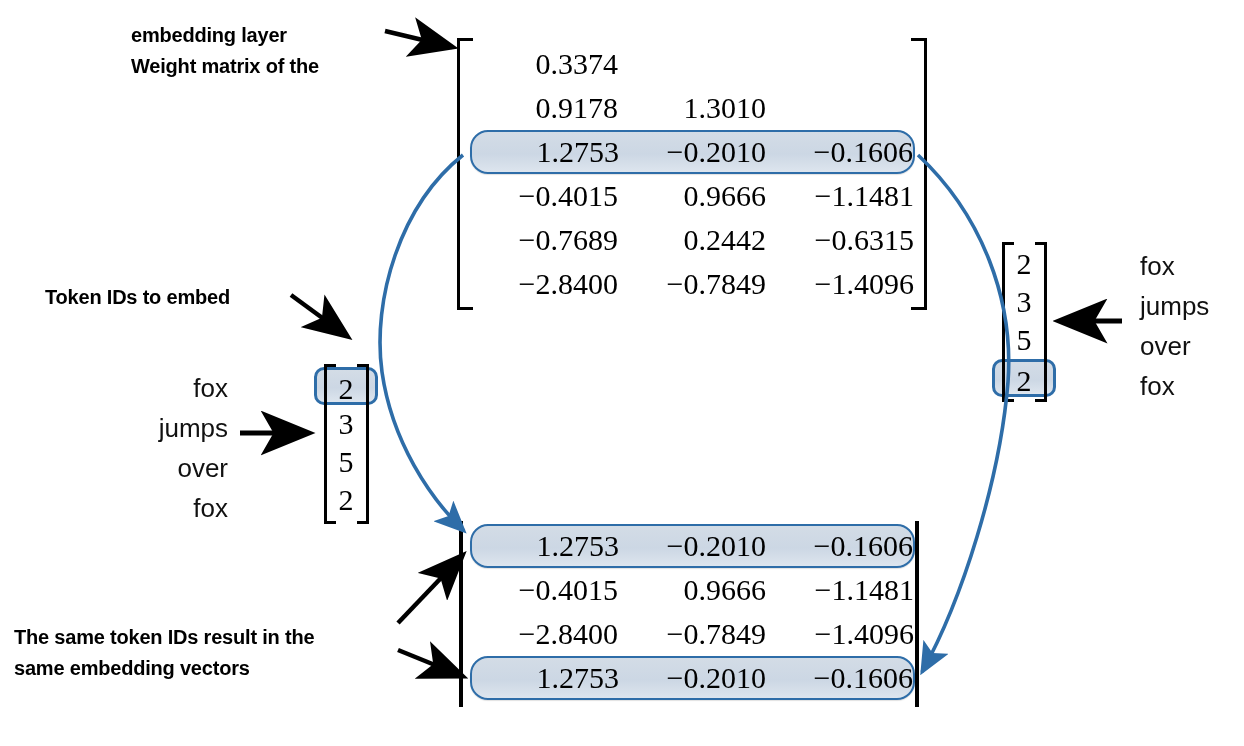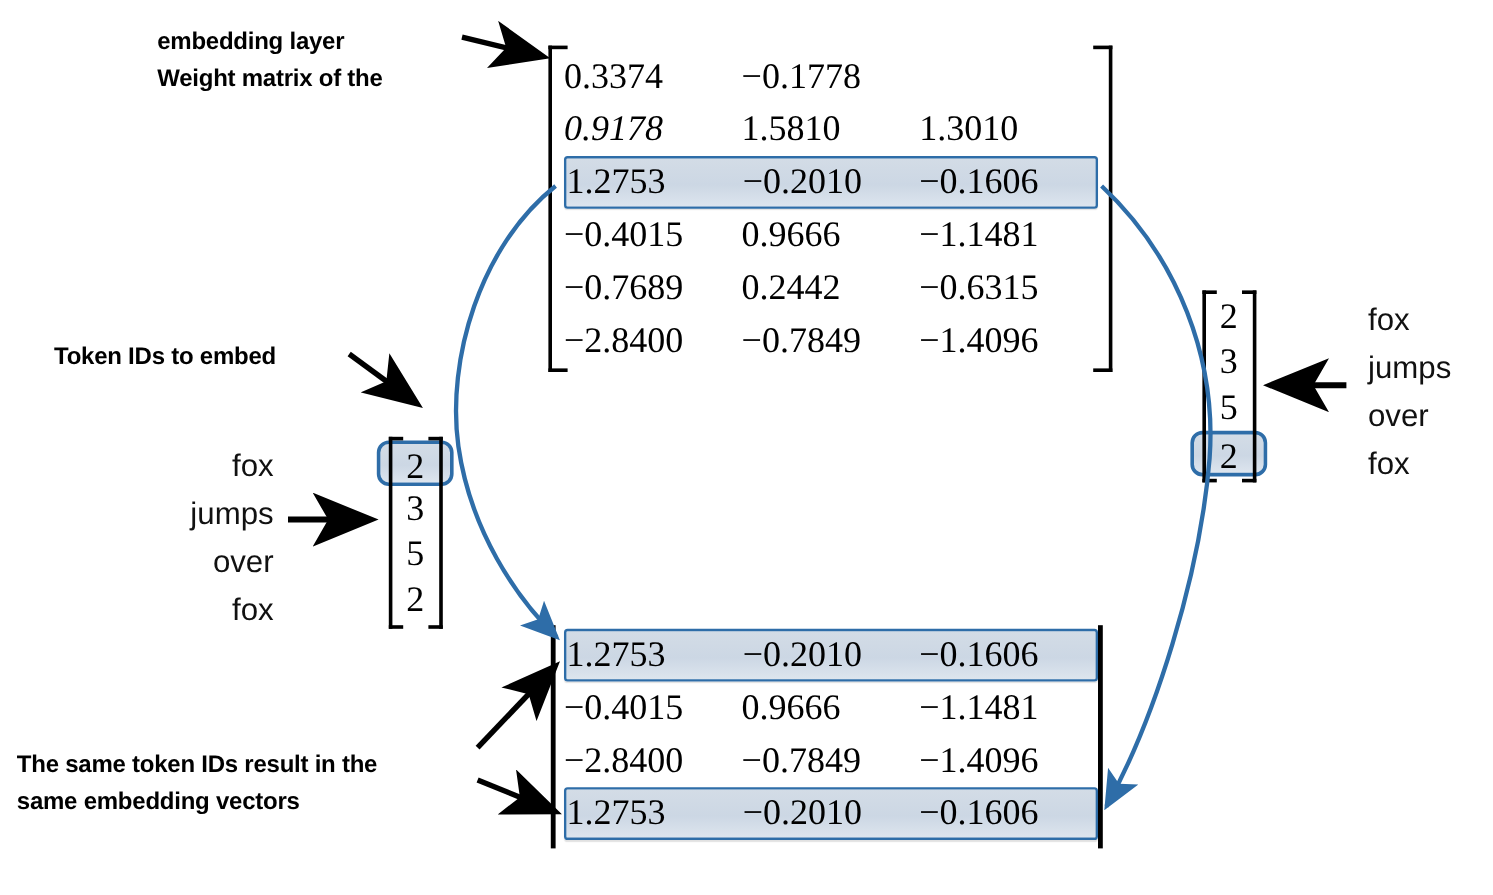--- a/index.html
+++ b/index.html
@@ -47,27 +47,27 @@
     font-size: 30px;
     color: #000000;
   }
   .mrow {
     display: flex;
     height: 44px;
     align-items: center;
     position: relative;
   }
   .mcell {
-    text-align: left;
+    text-align: right;
     white-space: nowrap;
   }
   .mrow.hl {
     background: linear-gradient(to bottom, #d3dce6 0%, #ccd7e4 55%, #dde5ee 100%);
     border: 2.5px solid #2e6da8;
-    border-radius: 3px;
+    border-radius: 18px;
     box-sizing: border-box;
     box-shadow: 0 1px 1px rgba(0,0,0,0.12);
     font-family: Liberation Serif, serif;
   }
 
   
   .brk {
     position: absolute;
     box-sizing: border-box;
     border: 3.5px solid #000000;
@@ -141,25 +141,23 @@
     <div class="trow">5</div>
     <div class="trow">2</div>
   </div>
 
   <div class="brk left" style="left:324px; top:364px; width:12px; height:160px;"></div>
   <div class="brk right" style="left:357px; top:364px; width:12px; height:160px;"></div>
 
   <div class="matrix" style="left:470px; top:42px; width:445px;">
     <div class="mrow">
       <div class="mcell" style="width:148px;">0.3374</div>
-      <div class="mcell" style="width:148px;">−0.1778</div>
-    </div>
-    <div class="mrow">
-      <div class="mcell" style="width:148px;font-style:italic;">0.9178</div>
-      <div class="mcell" style="width:148px;">1.5810</div>
+    </div>
+    <div class="mrow">
+      <div class="mcell" style="width:148px;">0.9178</div>
       <div class="mcell" style="width:148px;">1.3010</div>
     </div>
     <div class="mrow hl">
       <div class="mcell" style="width:148px;">1.2753</div>
       <div class="mcell" style="width:148px;">−0.2010</div>
       <div class="mcell" style="width:148px;">−0.1606</div>
     </div>
     <div class="mrow">
       <div class="mcell" style="width:148px;">−0.4015</div>
       <div class="mcell" style="width:148px;">0.9666</div>

